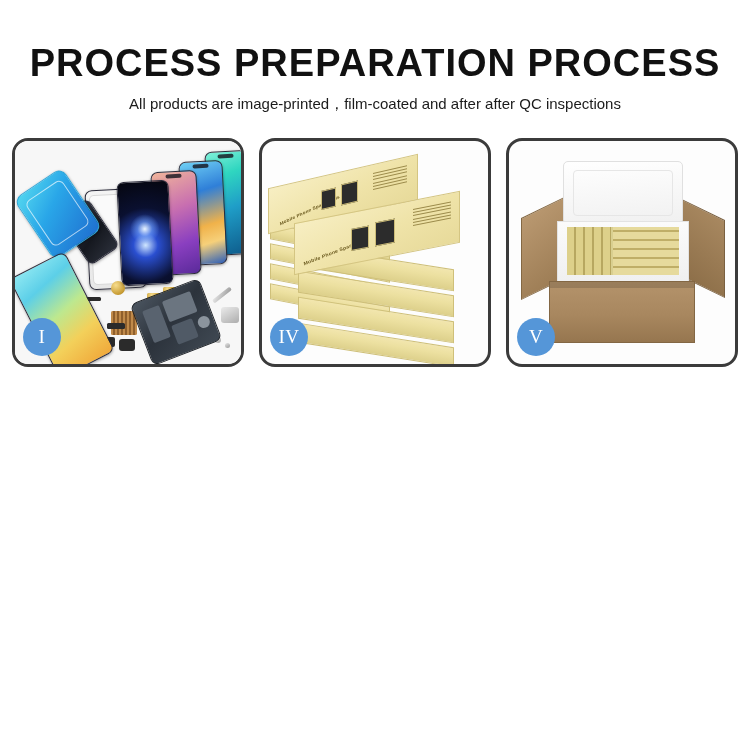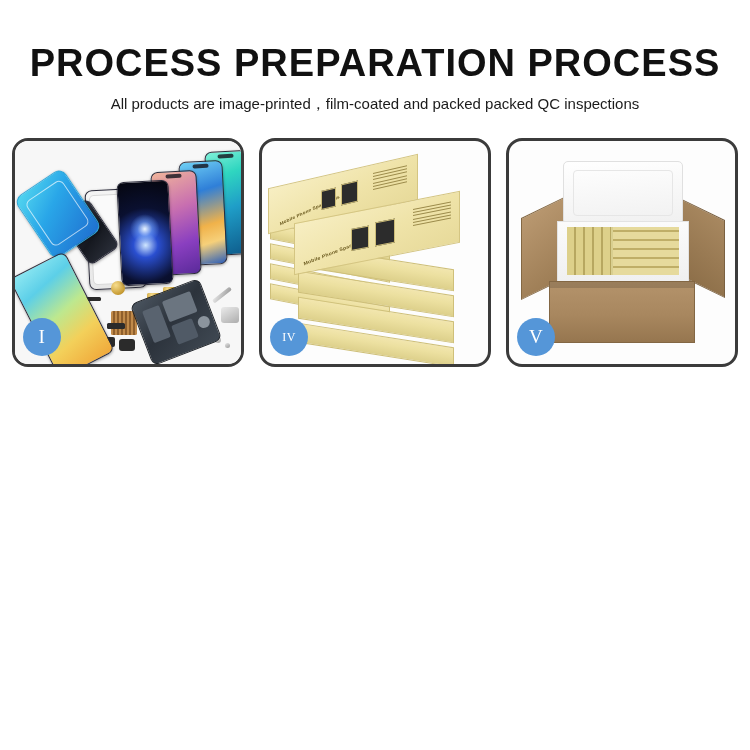--- a/index.html
+++ b/index.html
@@ -70,21 +70,21 @@
     border-radius: 50%;
     background: #5596d8;
     color: #ffffff;
     font-family: "Liberation Serif", serif;
     font-size: 19px;
     line-height: 38px;
     text-align: center;
     letter-spacing: 0.5px;
     z-index: 40;
   }
-  .badge.wide { font-size: 12px; }
+  .badge.wide { font-size: 19px; }
 
   
   .p1bg { position:absolute; inset:0; background:#f7f7f7; }
   .phone {
     position: absolute;
     border-radius: 7px;
     box-shadow: 0 1px 3px rgba(0,0,0,.35);
     border: 1.2px solid #2b2b3a;
   }
   .ph-film {
@@ -327,21 +327,21 @@
   }
   .c6-tape1 { position:absolute; left:36px; top:92px; width:16px; height:20px; background:#9a7f55; }
 </style>
 </head>
 <body>
 
 <div id="page">
 
   <div class="header">
     <h1 class="title">PROCESS PREPARATION PROCESS</h1>
-    <p class="subtitle">All products are image-printed，film-coated and packed packed QC inspections</p>
+    <p class="subtitle">All products are image-printed，film-coated and after after QC inspections</p>
   </div>
 
   <div class="grid">
 
     <div class="panel">
       <div class="stage">
         <div class="p1bg"></div>
 
         <div class="phone ph-d">
             <span class="notch"></span>

